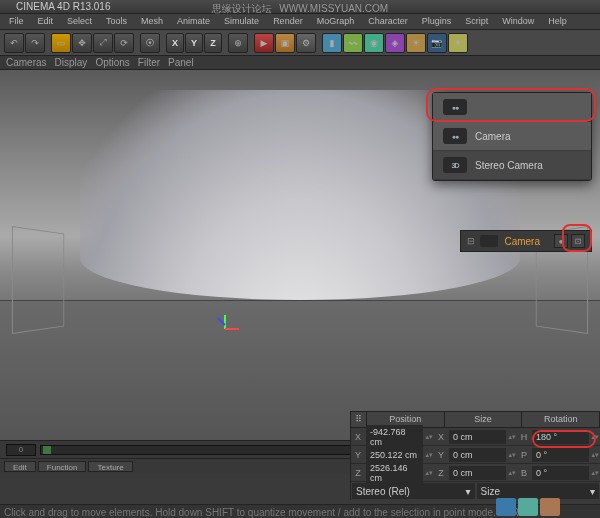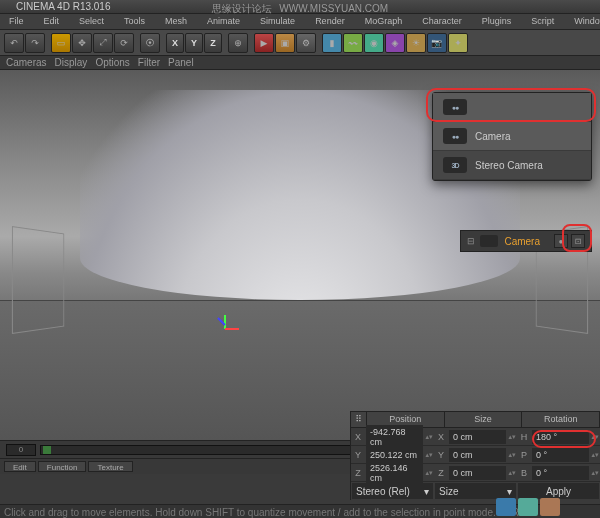--- a/index.html
+++ b/index.html
@@ -1,18 +1,18 @@
 <!DOCTYPE html>
 <html><head>
 <meta charset="utf-8">
 <style>
 *{margin:0;padding:0;box-sizing:border-box;font-family:Arial,sans-serif;font-size:10px;-webkit-user-select:none;user-select:none}
 body{width:600px;height:518px;background:#3a3a3a;color:#aaa;overflow:hidden;position:relative}
 .titlebar{height:14px;background:linear-gradient(#4a4a4a,#383838);color:#ccc;font-size:9px;padding:1px 16px;border-bottom:1px solid #222}
-.menubar{height:16px;background:#3f3f3f;display:flex;gap:10px;padding:0 4px;border-bottom:1px solid #222}
+.menubar{height:16px;background:#3f3f3f;display:flex;gap:4px;padding:0 4px;border-bottom:1px solid #222}
 .menubar span{padding:2px 5px;font-size:9px;color:#bbb}
 .toolbar{height:26px;background:#484848;display:flex;align-items:center;padding:2px 4px;gap:2px;border-bottom:1px solid #222}
 .tbtn{width:20px;height:20px;background:linear-gradient(#555,#3a3a3a);border:1px solid #222;border-radius:2px;display:flex;align-items:center;justify-content:center;font-size:9px}
 .tbtn.axis{width:18px;font-weight:bold;color:#ddd}
 .tbtn-group{display:flex;gap:1px;margin-right:4px}
 .tbtn.color{width:20px;height:20px}
 .subbar{height:14px;background:#383838;display:flex;gap:8px;padding:1px 6px;font-size:8px;color:#999;border-bottom:1px solid #222}
 .viewport{position:relative;height:370px;background:linear-gradient(180deg,#5a5a5a 0%,#888 25%,#aaa 45%,#888 55%,#5a5a5a 75%,#4a4a4a 100%);overflow:hidden}
 .floor{position:absolute;bottom:0;left:0;right:0;height:140px;background:linear-gradient(180deg,#6a6a6a,#555);transform-origin:top;border-top:1px solid #444}
 .curve{position:absolute;top:20px;left:80px;right:80px;bottom:140px;background:radial-gradient(ellipse at center 120%,#e8e8ea 0%,#c8c8cc 40%,#a0a0a8 70%,transparent 85%);border-radius:0 0 50% 50%/0 0 20% 20%}
@@ -228,23 +228,20 @@
   </div>
   <div class="coords-foot">
     <div class="sel">
         <span>Stereo (Rel)</span>
         <span>▾</span>
       </div>
     <div class="sel">
         <span>Size</span>
         <span>▾</span>
       </div>
-    <div class="sel" style="justify-content:center">
-        <span>Apply</span>
-      </div>
   </div>
   <div class="highlight-rot"></div>
 </div>
 
 <div class="statusbar">
   <span>Click and drag to move elements. Hold down SHIFT to quantize movement / add to the selection in point mode. CTRL to</span>
 </div>
 
 <div class="watermark">
   <div class="wm"></div>

